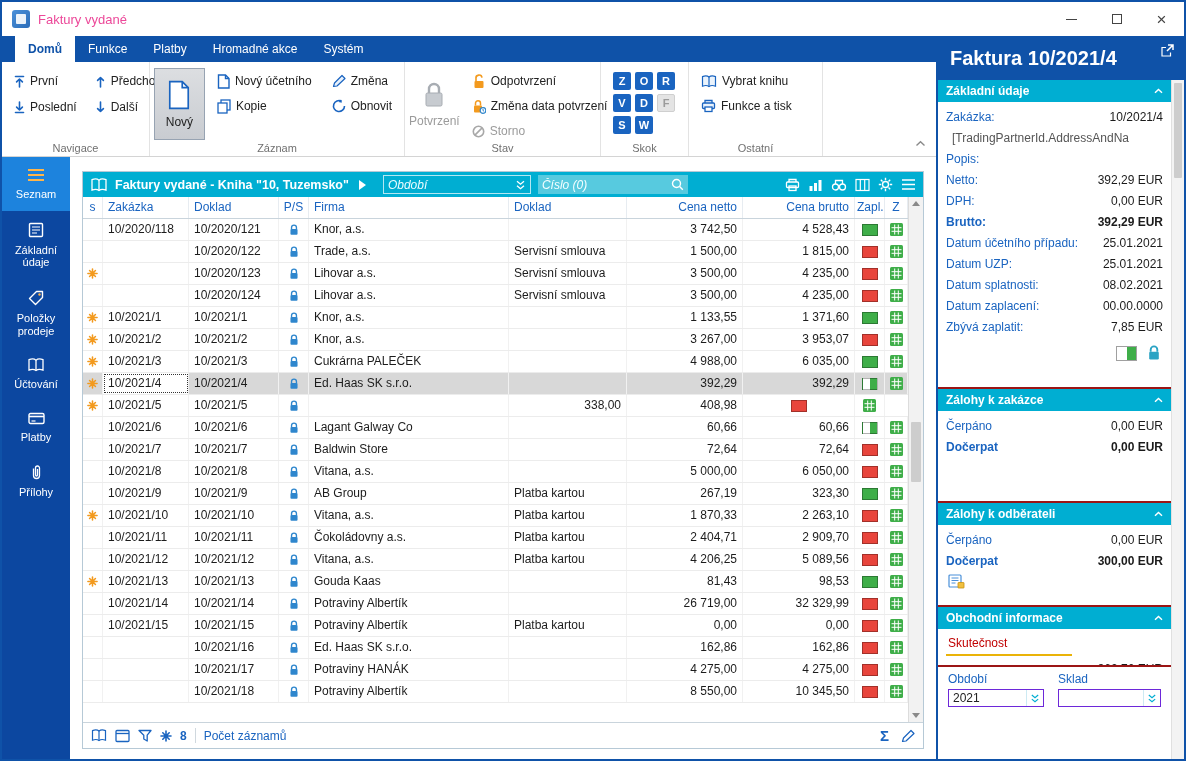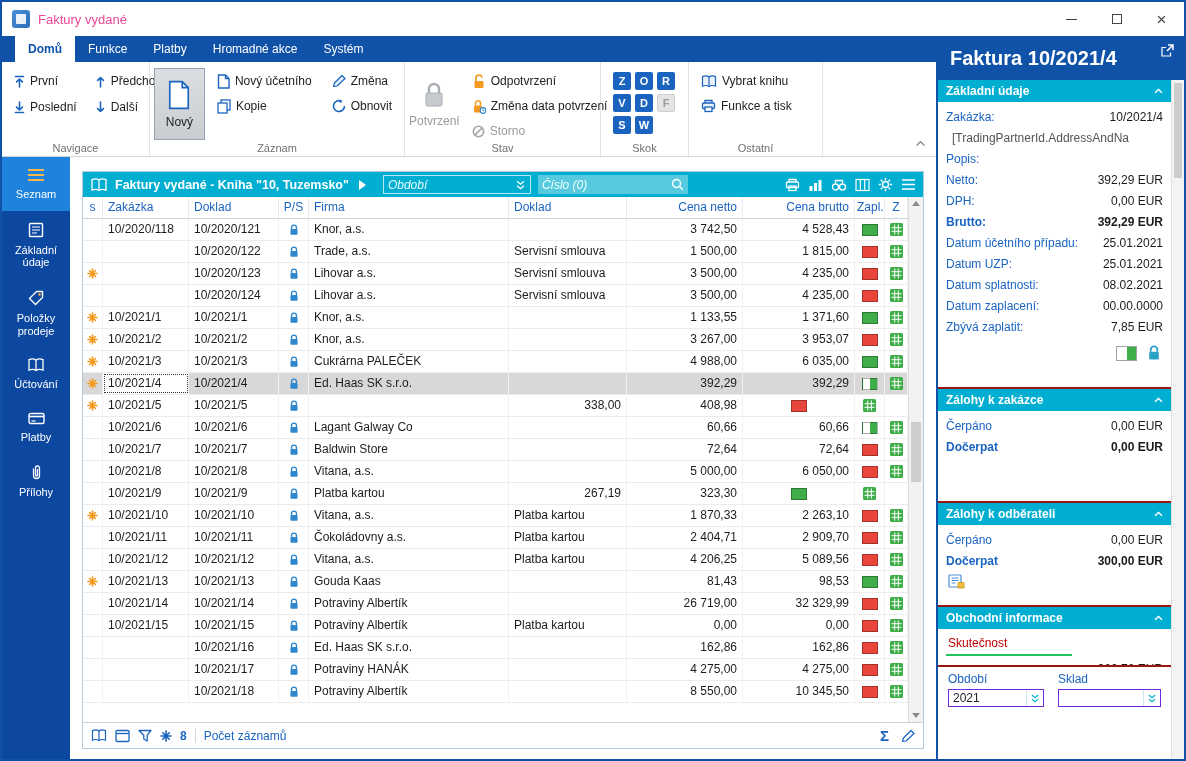--- a/index.html
+++ b/index.html
@@ -104,21 +104,21 @@
 .dsection + .dsection{border-top:2px solid var(--maroon);}
 .dheader{height:22px;flex:none;background:var(--teal);color:#fff;font-weight:bold;font-size:12px;display:flex;align-items:center;justify-content:space-between;padding:0 8px;}
 .dbody{flex:1;padding:4px 8px;overflow:hidden;}
 .drow{display:flex;justify-content:space-between;align-items:center;height:21px;font-size:12px;gap:6px;}
 .dlabel{color:var(--accent-blue);white-space:nowrap;}
 .dvalue{color:#1b1b1b;white-space:nowrap;}
 .drow.bold .dlabel,.drow.bold .dvalue{font-weight:bold;}
 .drow.muted .dvalue{color:#555;flex:1;text-align:left;overflow:hidden;}
 .dicons{display:flex;justify-content:flex-end;align-items:center;gap:10px;padding:8px 2px 0;}
 .split-flag{width:21px;height:15px;border:1px solid #a0a0a0;background:linear-gradient(to right,#fff 50%,var(--green) 50%);display:block;}
-.fact-tab{color:#c00000;font-size:12px;padding:3px 2px 4px;border-bottom:2px solid #22c55e;width:58%;margin-bottom:2px;}
+.fact-tab{color:#c00000;font-size:12px;padding:3px 2px 4px;border-bottom:2px solid #eab308;width:58%;margin-bottom:2px;}
 .dsection.nastaveni{flex:1;}
 .nast-body{padding:5px 10px;display:grid;grid-template-columns:96px 1fr;column-gap:14px;row-gap:1px;}
 .nast-label{color:var(--accent-blue);font-size:12px;height:16px;}
 .combo{height:18px;border:1px solid #6d28d9;background:#fff;display:flex;align-items:center;}
 .combo-val{flex:1;min-width:0;padding:0 4px;font-size:12px;color:#222;white-space:nowrap;overflow:hidden;}
 .combo-btn{width:17px;height:100%;display:flex;align-items:center;justify-content:center;border-left:1px solid #cdeaf3;flex:none;}
 .pscroll{width:13px;flex:none;background:#f3f3f3;border-left:1px solid #e0e0e0;position:relative;}
 .pthumb{position:absolute;top:3px;left:2px;right:2px;height:95px;background:#cdcdcd;border-radius:1px;}
 </style>
 </head>
@@ -764,20 +764,21 @@
                         </svg>
                       </div>
     <div class="td">10/2021/9</div>
     <div class="td">10/2021/9</div>
     <div class="td c-center">
                         <svg width="10" height="12" viewBox="0 0 11 13">
                           <path d="M2.8 5.5V3.8a2.7 2.7 0 015.4 0v1.7" fill="none" stroke="#2e86cd" stroke-width="1.5"></path>
                           <rect x="1.6" y="5.5" width="7.8" height="6.2" rx="1" fill="#2e86cd"></rect>
                         </svg>
                       </div>
+    <div class="td">AB Group</div>
     <div class="td">Platba kartou</div>
     <div class="td num">267,19</div>
     <div class="td num">323,30</div>
     <div class="td c-center">
                         <span class="zapl-box paid"></span>
                       </div>
     <div class="td c-center">
                         <svg width="13" height="13" viewBox="0 0 13 13">
                           <rect width="13" height="13" rx="1.5" fill="var(--green)"></rect>
                           <path d="M1.5 4.7h10M1.5 8.3h10M4.7 1.5v10M8.3 1.5v10" stroke="#fff" stroke-width="1"></path>

